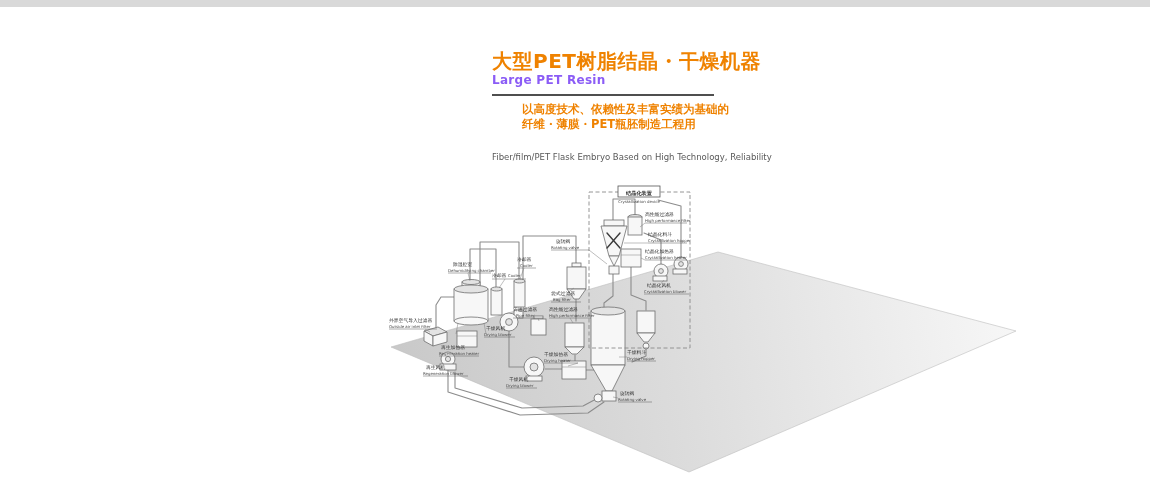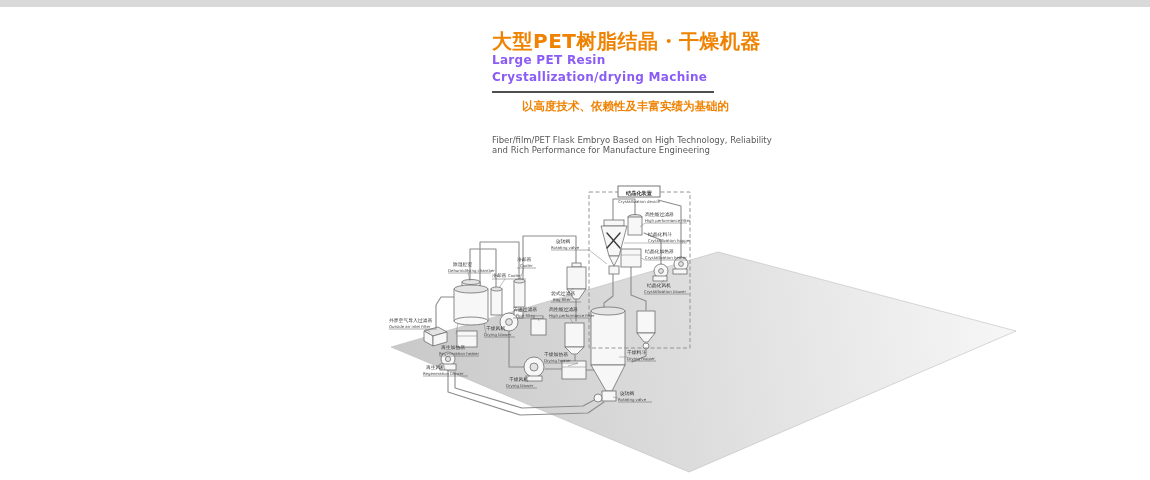--- a/index.html
+++ b/index.html
@@ -1,20 +1,20 @@
 <!DOCTYPE html>
 <html><head>
 <meta charset="utf-8">
 <style>
   html,body{margin:0;padding:0;background:#ffffff;}
   .page{position:relative;width:1150px;height:480px;background:#ffffff;overflow:hidden;
         font-family:"DejaVu Sans","Liberation Sans",sans-serif;}
   .top-strip{position:absolute;left:0;top:0;width:1150px;height:7px;background:#d9d9d9;}
   .header{position:absolute;left:492px;top:30px;width:300px;}
-  .title-zh{font-size:20px;font-weight:bold;color:#ef8200;letter-spacing:.5px;line-height:22px;}
+  .title-zh{font-size:20px;font-weight:bold;color:#ef8200;letter-spacing:.5px;line-height:22px;margin-top:20px;}
   .title-en{font-size:12px;font-weight:bold;color:#8b5cf6;line-height:17px;letter-spacing:.3px;}
   .rule{width:222px;height:2px;background:#4f4f4f;margin:5px 0 6px 0;}
   .tag-zh{font-size:11.5px;font-weight:bold;color:#ef8200;line-height:14.5px;padding-left:30px;}
   .tag-en{font-size:8.5px;color:#595959;line-height:10px;margin-top:21px;}
   svg text{font-family:"DejaVu Sans","Liberation Sans",sans-serif;}
   .lz{font-size:4.8px;fill:#2e2e2e;}
   .le{font-size:3.9px;fill:#474747;}
   .bt{font-size:5.2px;font-weight:bold;fill:#2e2e2e;}
   .ul{stroke:#5a5a5a;stroke-width:.5;}
   .ld{stroke:#7c7c7c;stroke-width:.5;fill:none;}
@@ -25,26 +25,25 @@
 </style>
 </head>
 <body>
 
 <div class="page">
   <div class="top-strip"></div>
 
   <div class="header">
     <div class="title-zh">大型PET树脂结晶・干燥机器</div>
     <div class="title-en">Large PET Resin</div>
-    <div class="title-en">Crystallization/drying Machine</div>
     <div class="rule"></div>
     <div class="tag-zh">以高度技术、依赖性及丰富实绩为基础的</div>
+    <div class="tag-zh">纤维・薄膜・PET瓶胚制造工程用</div>
     <div class="tag-en">
       <div>Fiber/film/PET Flask Embryo Based on High Technology, Reliability</div>
-      <div>and Rich Performance for Manufacture Engineering</div>
     </div>
   </div>
 
   <svg width="1150" height="480" viewBox="0 0 1150 480" style="position:absolute;left:0;top:0;">
     <defs>
       <linearGradient id="plat" gradientUnits="userSpaceOnUse" x1="391" y1="400" x2="1016" y2="300">
         <stop offset="0" stop-color="#c8c8c8"></stop>
         <stop offset="0.45" stop-color="#dcdcdc"></stop>
         <stop offset="1" stop-color="#f7f7f7"></stop>
       </linearGradient>

